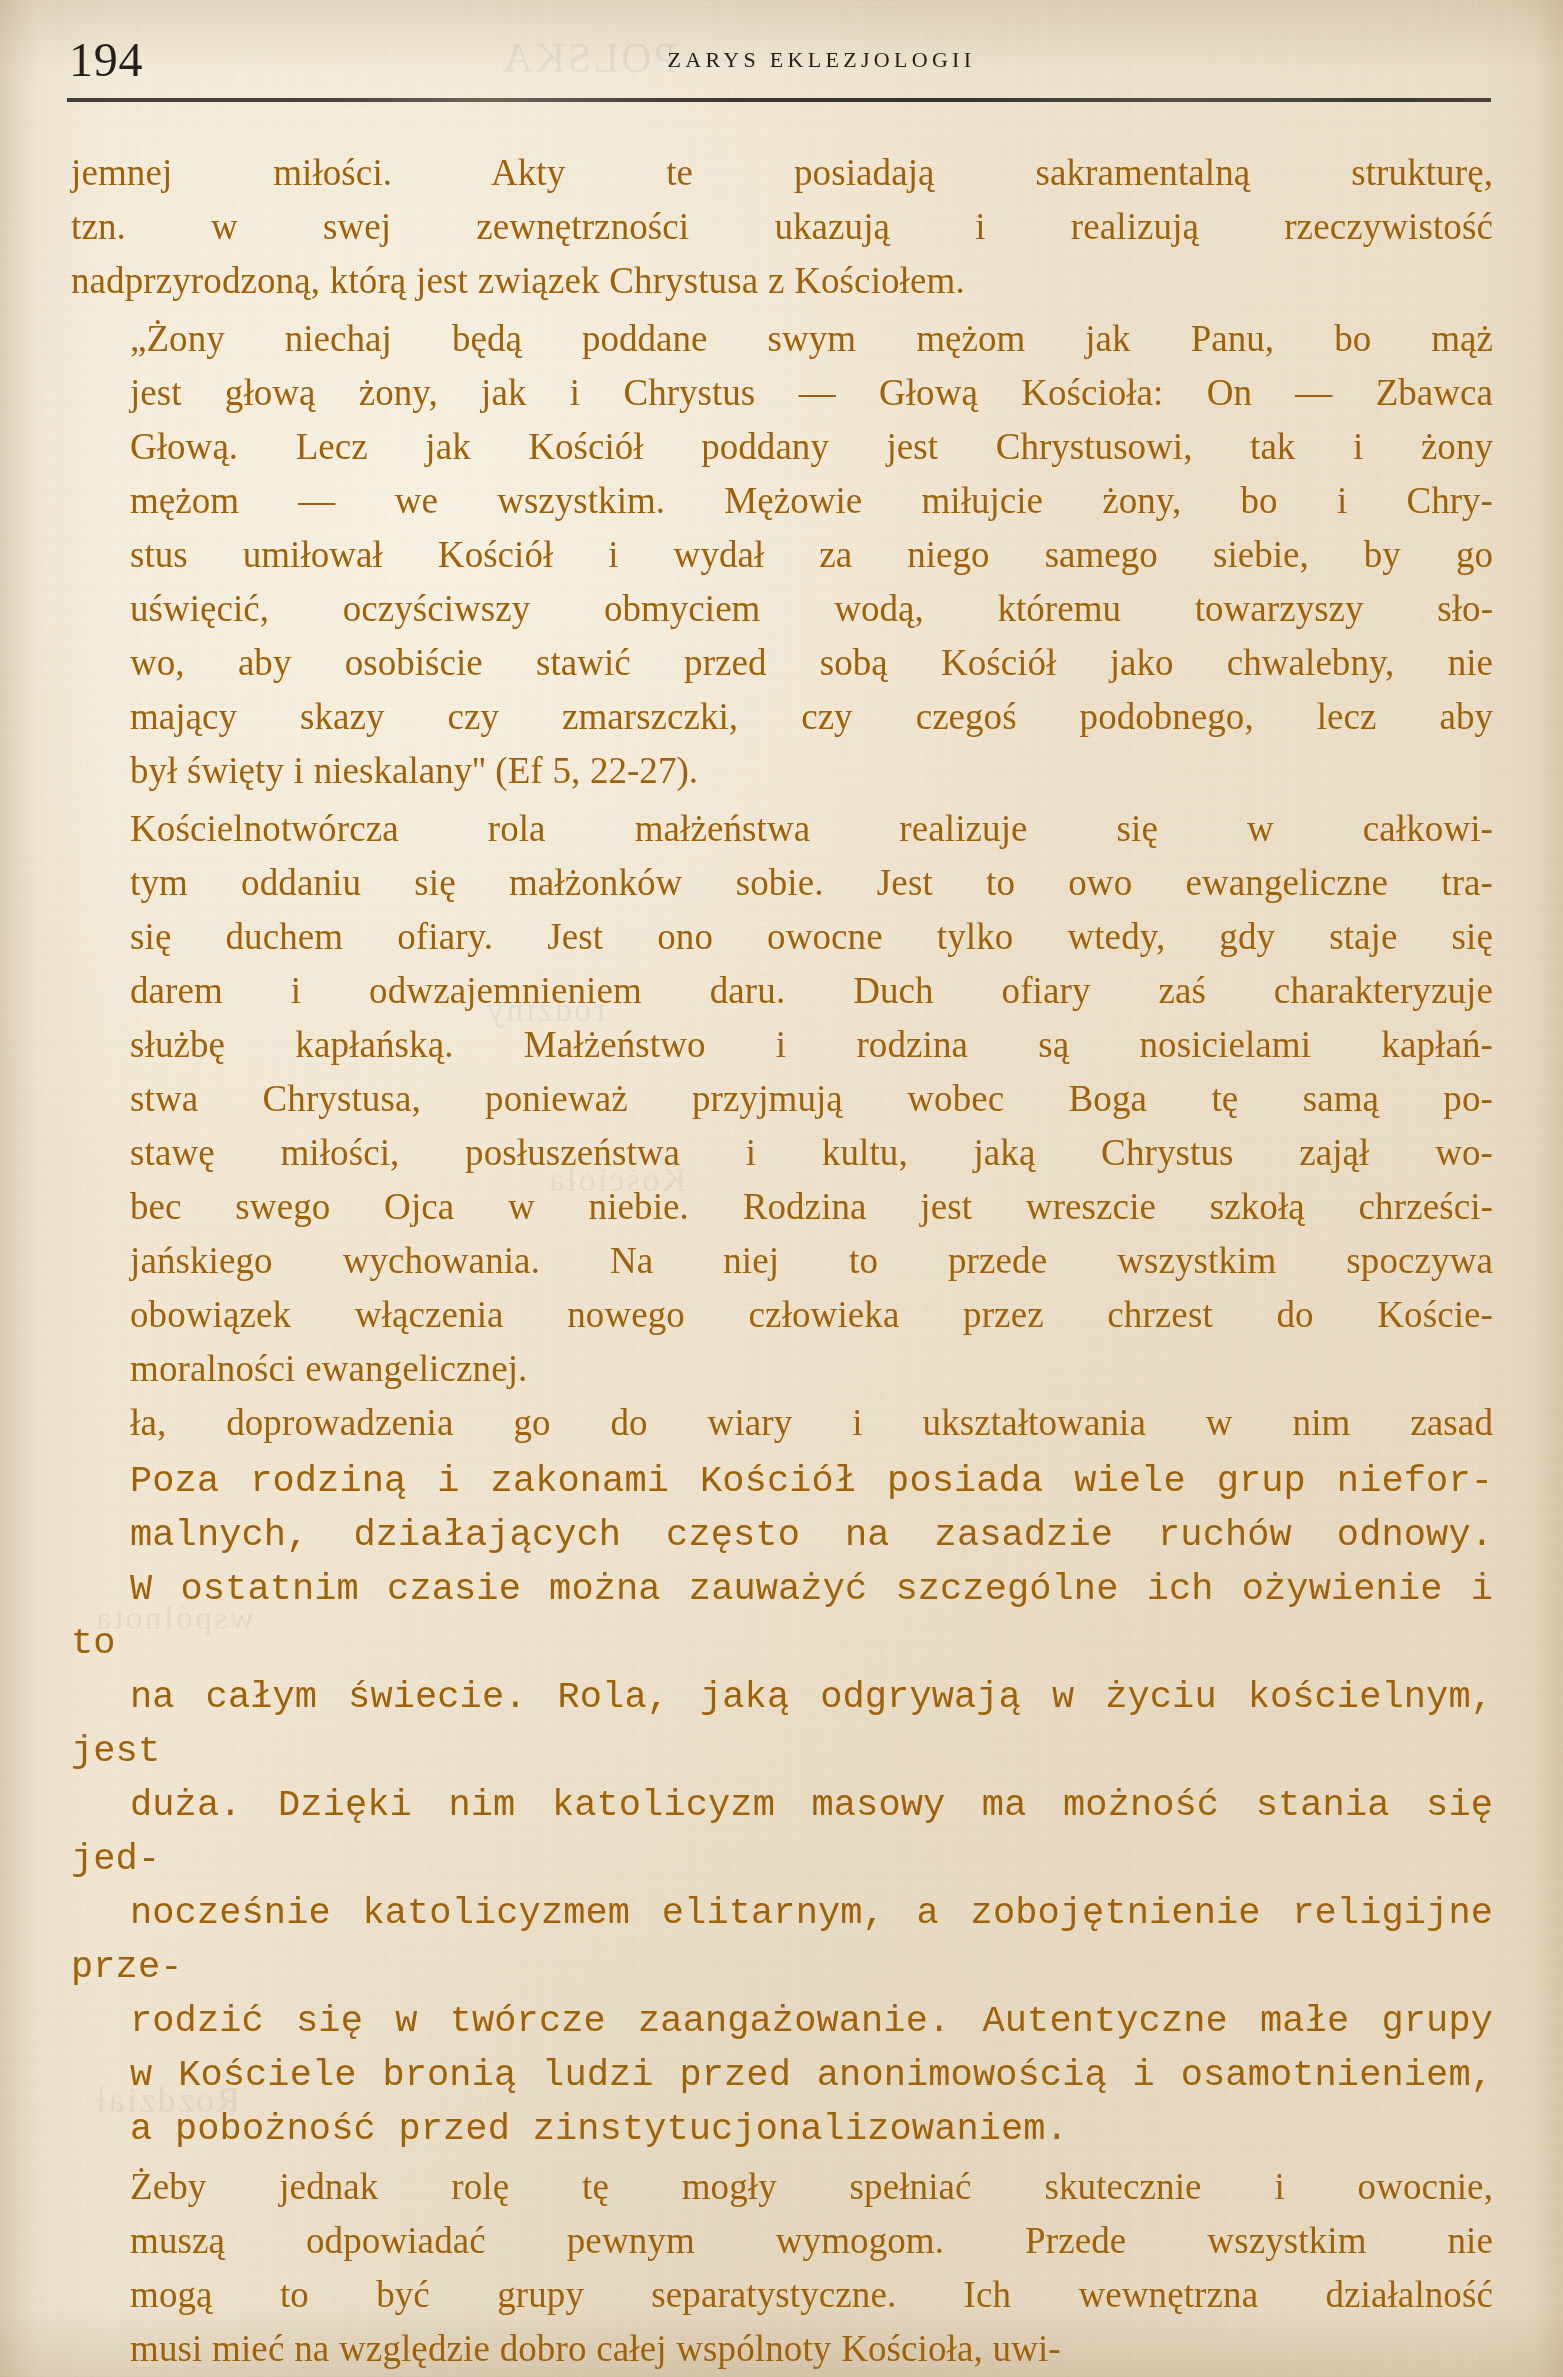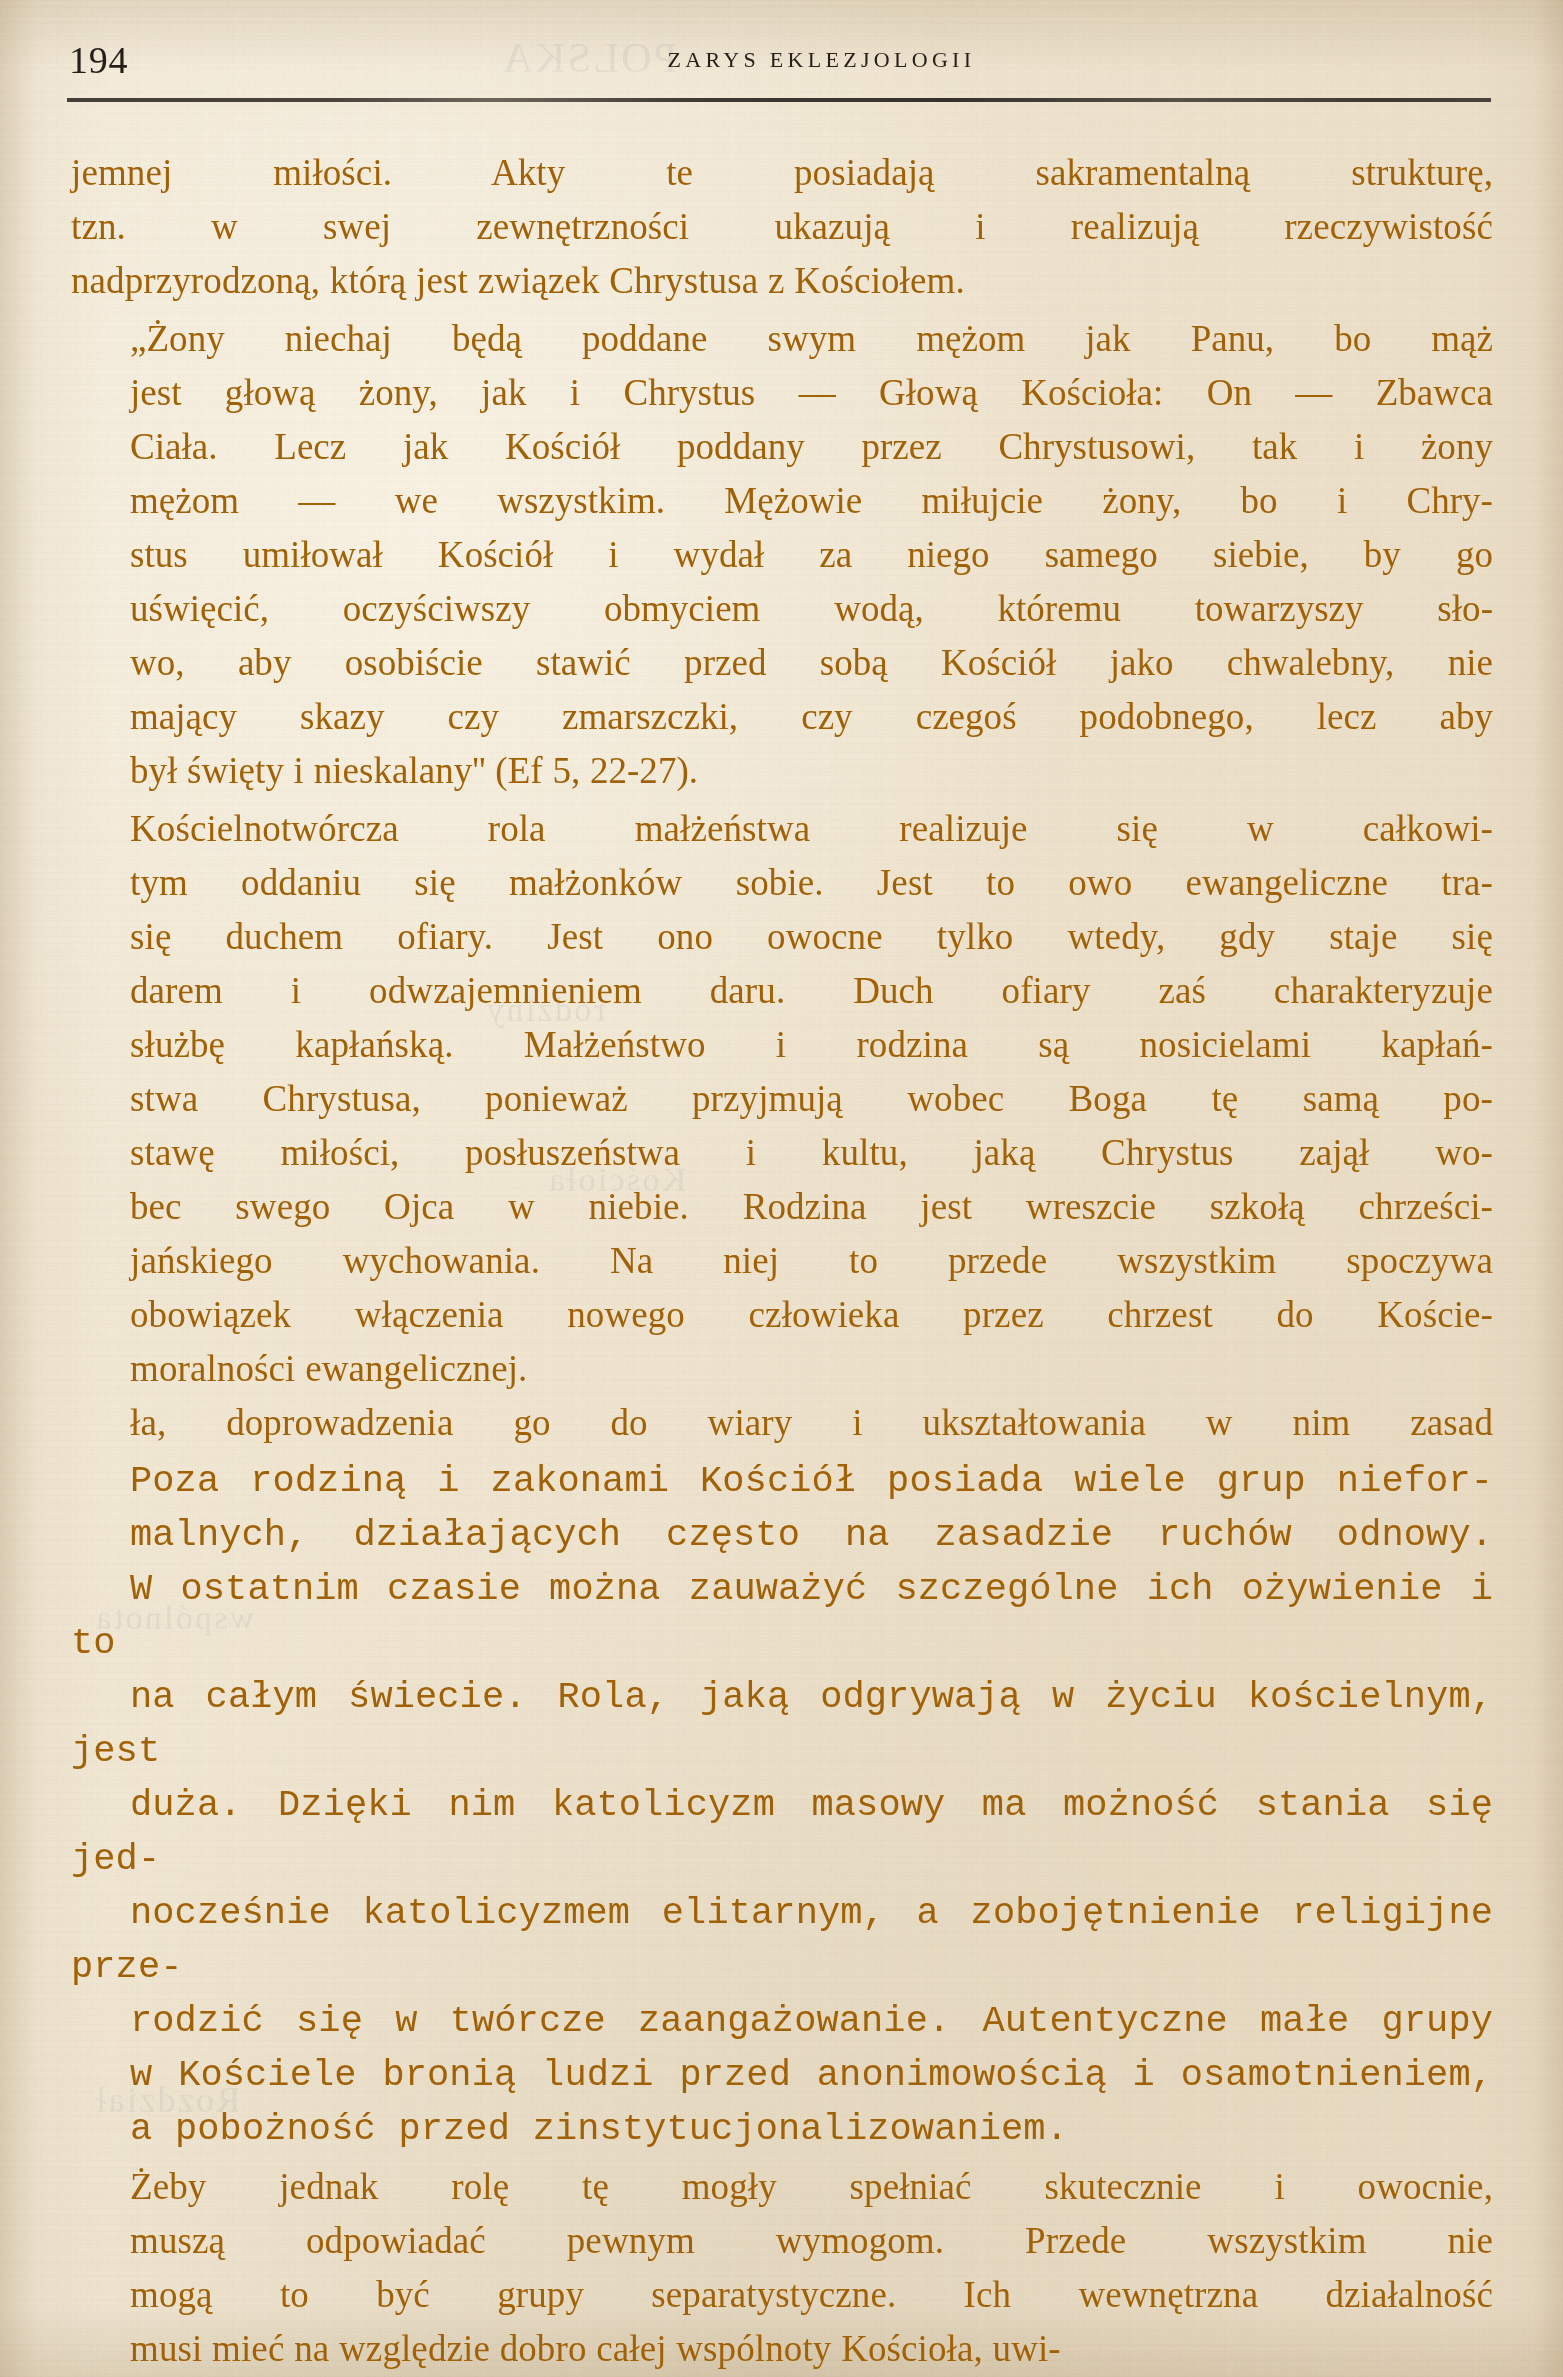--- a/index.html
+++ b/index.html
@@ -81,21 +81,21 @@
     position: absolute;
     top: 36px;
     left: 69px;
     right: 75px;
     height: 48px;
   }
   .folio {
     position: absolute;
     left: 0;
     top: 0;
-    font-size: 38px;
+    font-size: 48px;
     line-height: 48px;
     letter-spacing: 0.8px;
     color: #241f1a;
   }
   .head-title {
     position: absolute;
     left: 0;
     right: 0;
     top: 0;
     text-align: center;
@@ -187,21 +187,21 @@
 
   <div class="body-text" id="body-text">
       <p class="para p1">
         <span class="ln j">jemnej miłości. Akty te posiadają sakramentalną strukturę,</span>
         <span class="ln j">tzn. w swej zewnętrzności ukazują i realizują rzeczywistość</span>
         <span class="ln last">nadprzyrodzoną, którą jest związek Chrystusa z Kościołem.</span>
       </p>
       <p class="para p2 indent">
         <span class="ln j" style="text-indent: 59px;">„Żony niechaj będą poddane swym mężom jak Panu, bo mąż</span>
         <span class="ln j">jest głową żony, jak i Chrystus — Głową Kościoła: On — Zbawca</span>
-        <span class="ln j">Ciała. Lecz jak Kościół poddany przez Chrystusowi, tak i żony</span>
+        <span class="ln j">Głową. Lecz jak Kościół poddany jest Chrystusowi, tak i żony</span>
         <span class="ln j">mężom — we wszystkim. Mężowie miłujcie żony, bo i Chry-</span>
         <span class="ln j">stus umiłował Kościół i wydał za niego samego siebie, by go</span>
         <span class="ln j">uświęcić, oczyściwszy obmyciem wodą, któremu towarzyszy sło-</span>
         <span class="ln j">wo, aby osobiście stawić przed sobą Kościół jako chwalebny, nie</span>
         <span class="ln j">mający skazy czy zmarszczki, czy czegoś podobnego, lecz aby</span>
         <span class="ln last">był święty i nieskalany'' (Ef 5, 22-27).</span>
       </p>
       <p class="para p3 indent">
         <span class="ln j" style="text-indent: 59px;">Kościelnotwórcza rola małżeństwa realizuje się w całkowi-</span>
         <span class="ln j">tym oddaniu się małżonków sobie. Jest to owo ewangeliczne tra-</span>

